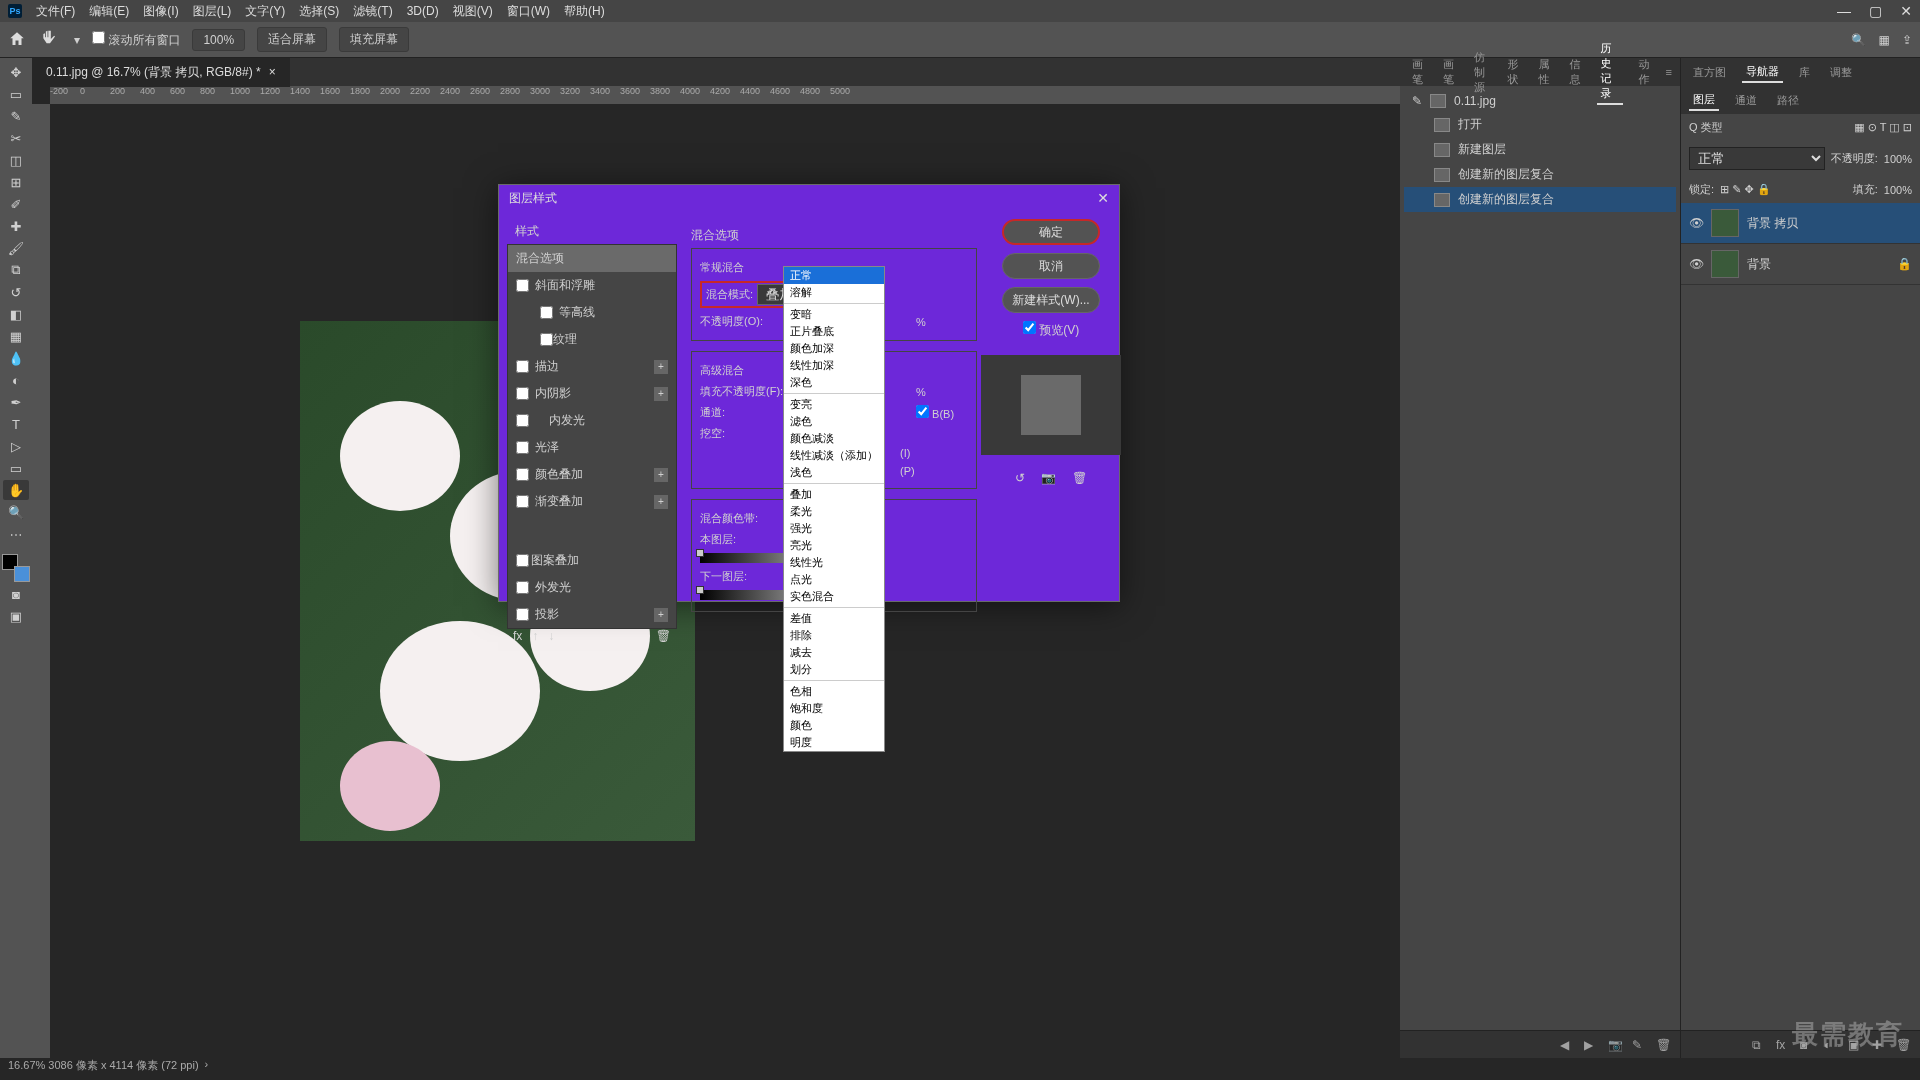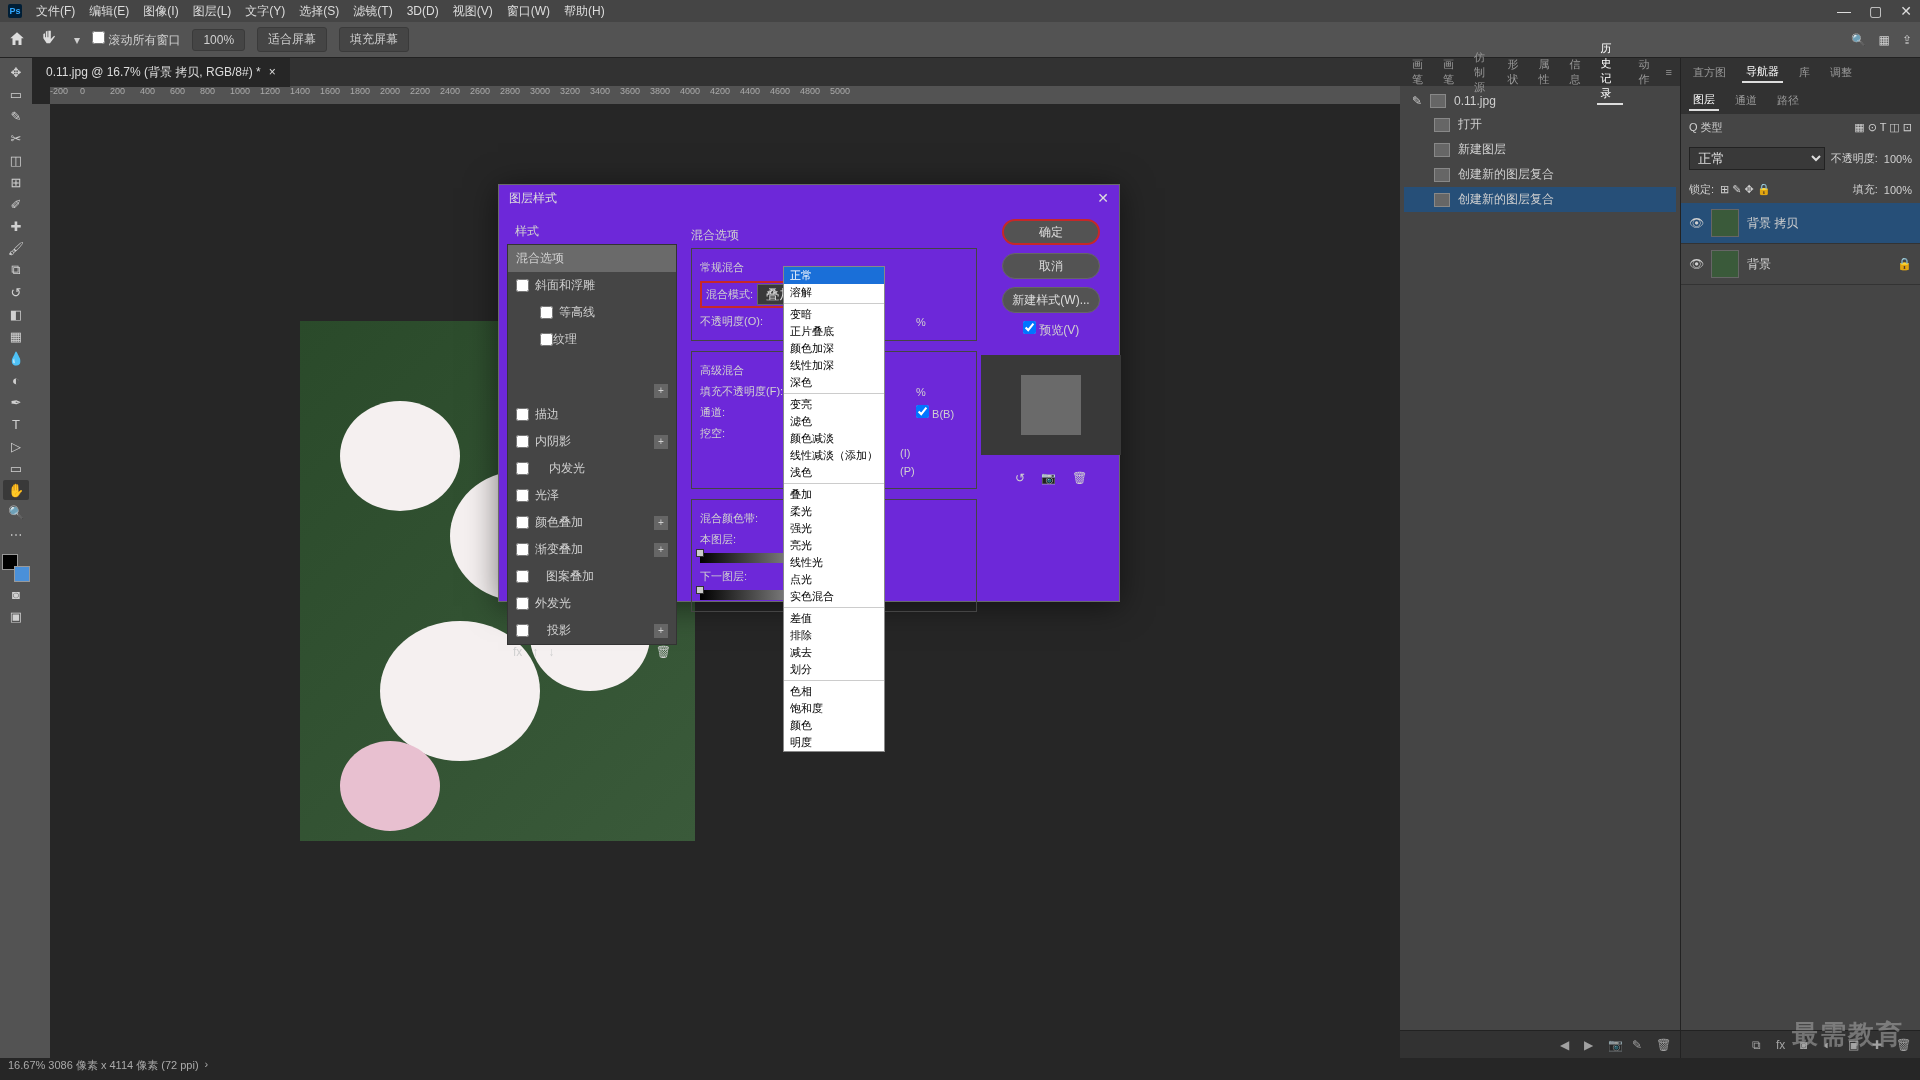--- a/index.html
+++ b/index.html
@@ -345,21 +345,21 @@
               <span>等高线</span>
             </span>
           </div>
           <div class="item">
             <span style="display:flex;padding-left:24px">
               <input type="checkbox" style=""> 
               <span>纹理</span>
             </span>
           </div>
           <div class="item">
-            <span style="display:flex;gap:6px;margin-top:48px;">
+            <span style="display:flex;gap:6px;">
               <input type="checkbox" style=""> 
               <span>描边</span>
             </span>
             <span class="plus">+</span>
           </div>
           <div class="item">
             <span style="display:flex;gap:6px;">
               <input type="checkbox" style=""> 
               <span>内阴影</span>
             </span>
@@ -385,33 +385,33 @@
             <span class="plus">+</span>
           </div>
           <div class="item">
             <span style="display:flex;gap:6px;">
               <input type="checkbox" style=""> 
               <span>渐变叠加</span>
             </span>
             <span class="plus">+</span>
           </div>
           <div class="item">
-            <span style="display:flex;gap:17px;">
+            <span style="display:flex;gap:2px;margin-top:32px;">
               <input type="checkbox" style=""> 
               <span>图案叠加</span>
             </span>
           </div>
           <div class="item">
             <span style="display:flex;gap:6px;">
               <input type="checkbox" style=""> 
               <span>外发光</span>
             </span>
           </div>
           <div class="item">
-            <span style="display:flex;gap:18px;">
+            <span style="display:flex;gap:6px;">
               <input type="checkbox" style=""> 
               <span>投影</span>
             </span>
             <span class="plus">+</span>
           </div>
         </div>
       <div class="style-footer">
         <span>fx</span>
         <span>↑</span>
         <span>↓</span>

